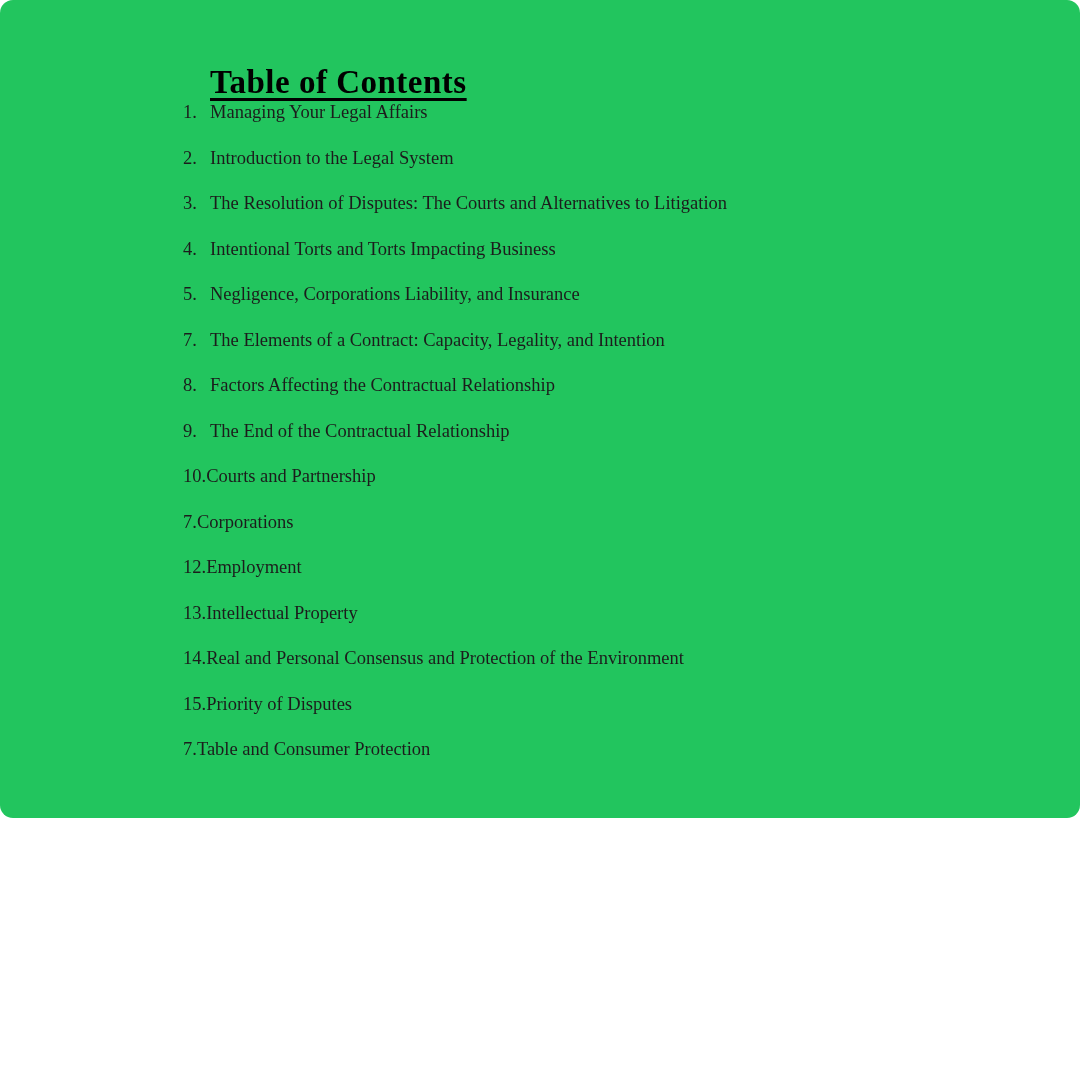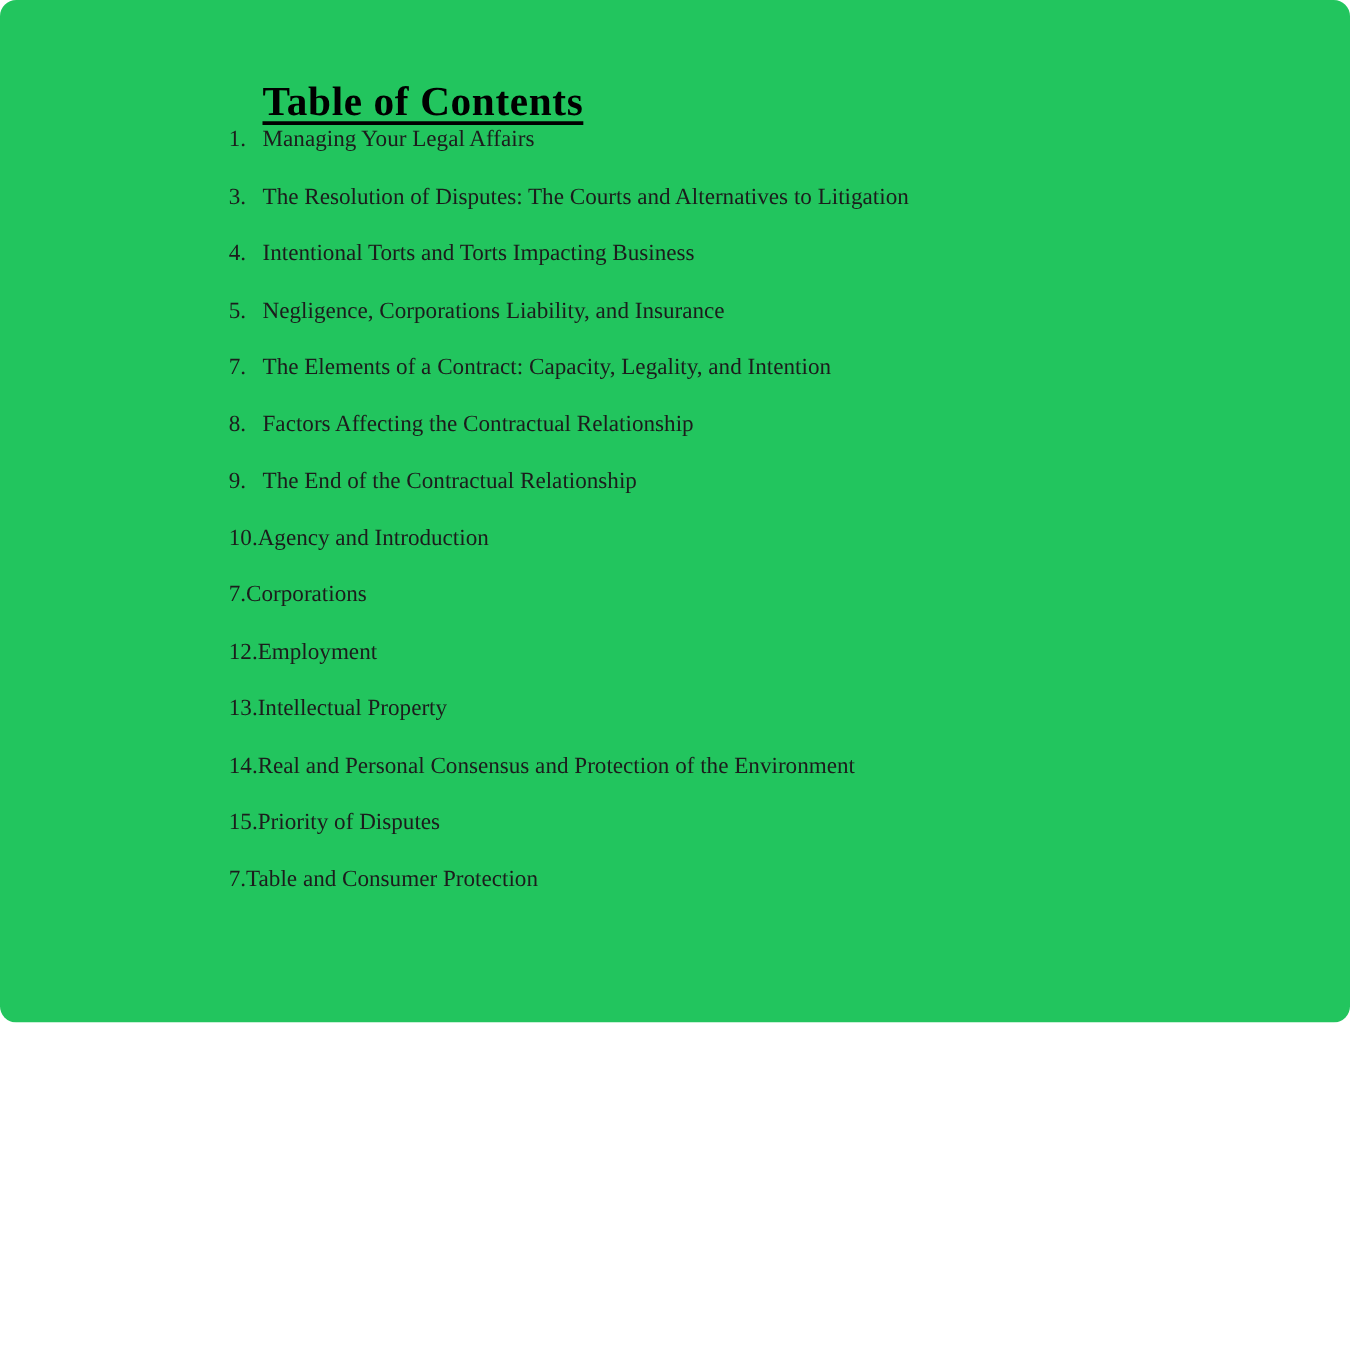--- a/index.html
+++ b/index.html
@@ -60,27 +60,28 @@
   }
 </style>
 </head>
 <body>
 
 <div class="page">
   <h1 class="doc-title">Table of Contents</h1>
 
   <ol class="toc-list" id="toc-list">
       <li class="toc-item single"><span class="toc-num">1.</span><span class="toc-label">Managing Your Legal Affairs</span></li>
+      <li class="toc-item single"><span class="toc-num">2.</span><span class="toc-label">Introduction to the Legal System</span></li>
       <li class="toc-item single"><span class="toc-num">3.</span><span class="toc-label">The Resolution of Disputes: The Courts and Alternatives to Litigation</span></li>
       <li class="toc-item single"><span class="toc-num">4.</span><span class="toc-label">Intentional Torts and Torts Impacting Business</span></li>
       <li class="toc-item single"><span class="toc-num">5.</span><span class="toc-label">Negligence, Corporations Liability, and Insurance</span></li>
       <li class="toc-item single"><span class="toc-num">7.</span><span class="toc-label">The Elements of a Contract: Capacity, Legality, and Intention</span></li>
       <li class="toc-item single"><span class="toc-num">8.</span><span class="toc-label">Factors Affecting the Contractual Relationship</span></li>
       <li class="toc-item single"><span class="toc-num">9.</span><span class="toc-label">The End of the Contractual Relationship</span></li>
-      <li class="toc-item double"><span class="toc-num">10.</span><span class="toc-label">Agency and Introduction</span></li>
+      <li class="toc-item double"><span class="toc-num">10.</span><span class="toc-label">Courts and Partnership</span></li>
       <li class="toc-item double"><span class="toc-num">7.</span><span class="toc-label">Corporations</span></li>
       <li class="toc-item double"><span class="toc-num">12.</span><span class="toc-label">Employment</span></li>
       <li class="toc-item double"><span class="toc-num">13.</span><span class="toc-label">Intellectual Property</span></li>
       <li class="toc-item double"><span class="toc-num">14.</span><span class="toc-label">Real and Personal Consensus and Protection of the Environment</span></li>
       <li class="toc-item double"><span class="toc-num">15.</span><span class="toc-label">Priority of Disputes</span></li>
       <li class="toc-item double"><span class="toc-num">7.</span><span class="toc-label">Table and Consumer Protection</span></li>
     </ol>
 </div>
 
 </body></html>

